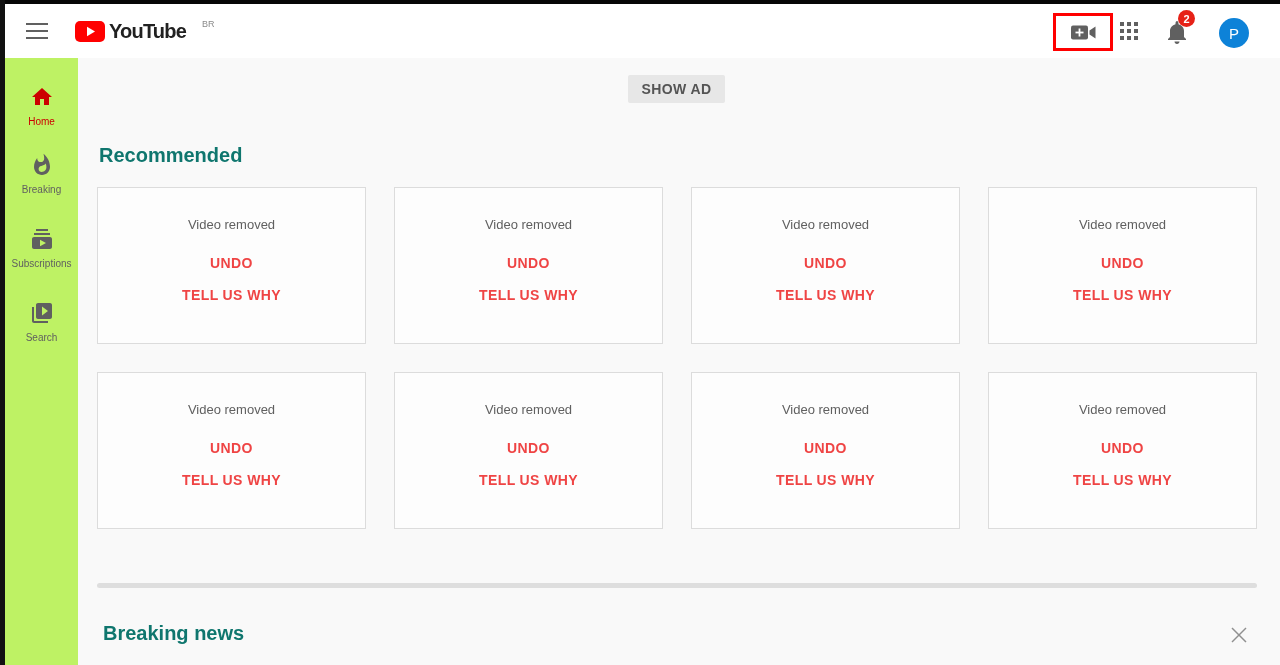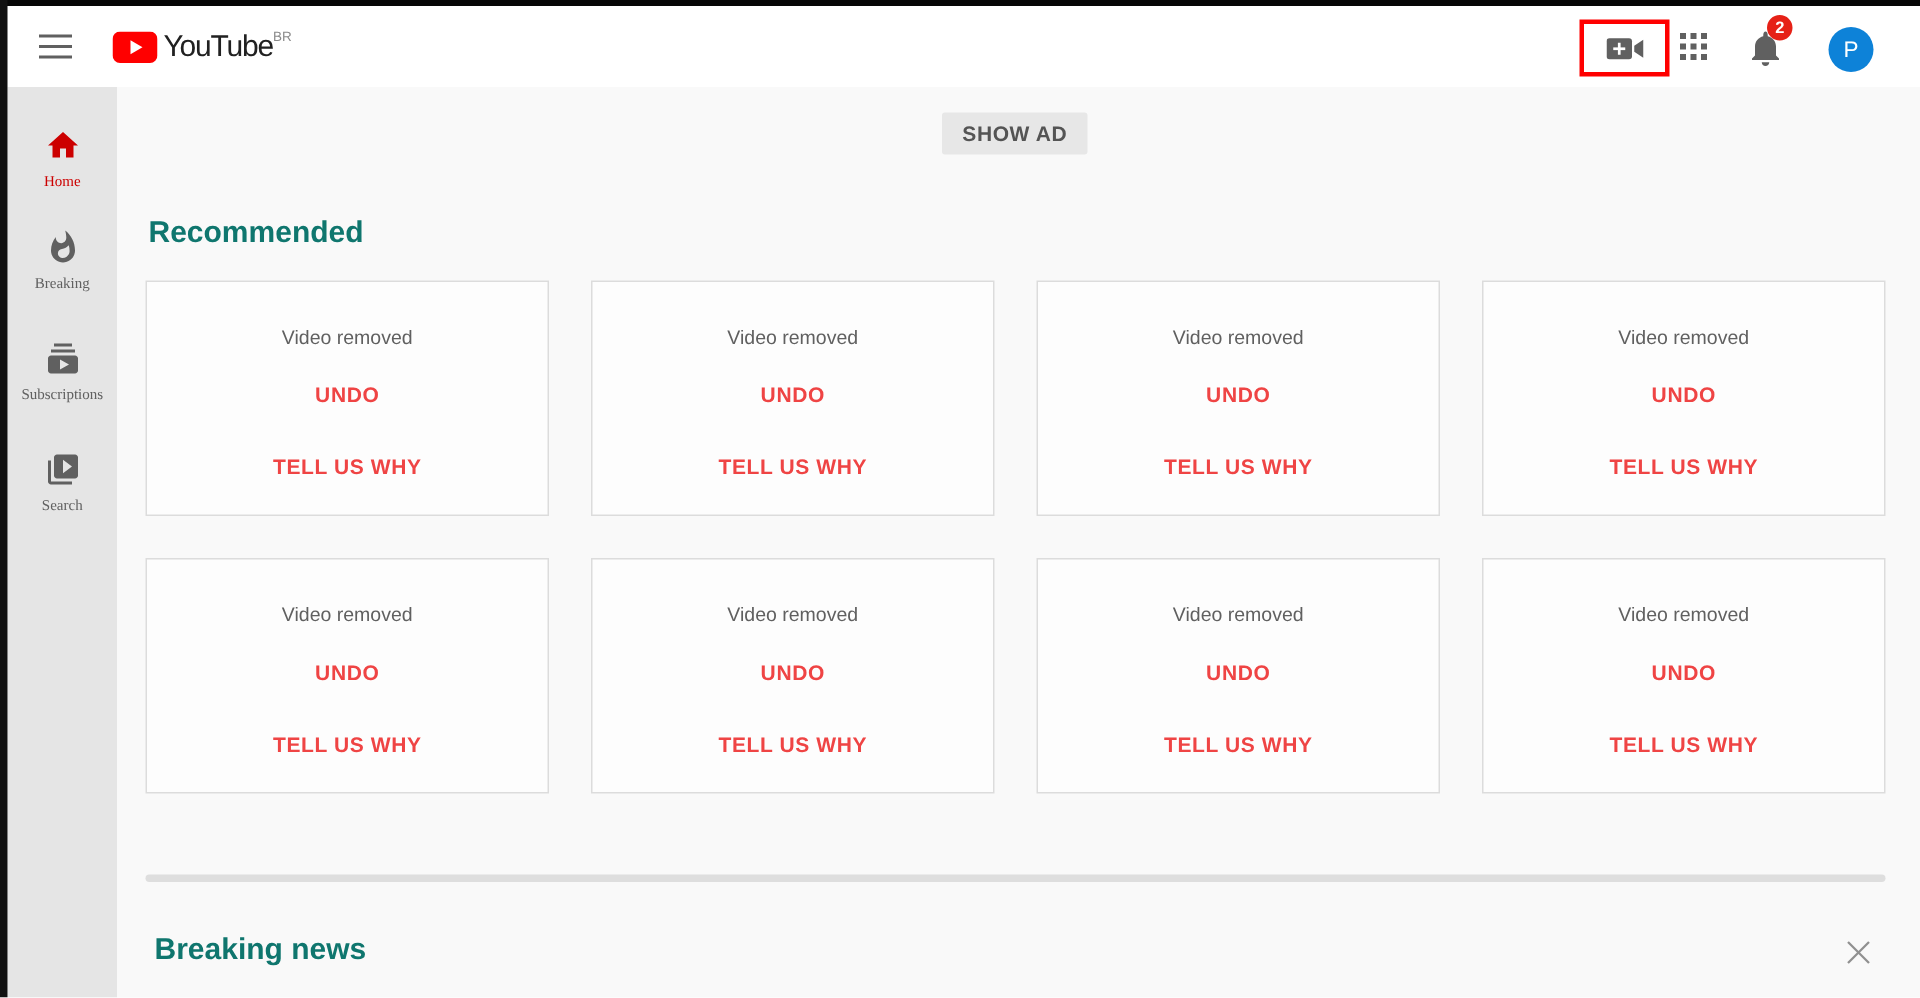--- a/index.html
+++ b/index.html
@@ -9,52 +9,52 @@
   .edge-top { position:absolute; left:0; top:0; width:1280px; height:4px; background:#060606; z-index:50; }
   .edge-left { position:absolute; left:0; top:0; width:5px; height:665px; background:#111; z-index:50; }
 
   
   .topbar { position:absolute; left:5px; top:4px; right:0; height:54px; background:#fff; z-index:10; }
   .hamburger { position:absolute; left:21px; top:18px; width:22px; height:18px; background:none; border:none; cursor:pointer; display:flex; flex-direction:column; justify-content:space-between; padding:1px 0; }
   .hamburger .bar { display:block; width:22px; height:2.4px; background:#606060; }
 
   .logo { position:absolute; left:70px; top:14px; display:flex; align-items:flex-start; cursor:pointer; }
   .logo svg { margin-top:3px; }
-  .wordmark { font-size:20px; font-weight:400; letter-spacing:-0.8px; color:#212121; margin-left:4px; line-height:27px; }
-  .region { font-size:9px; color:#8a8a8a; margin-left:0; margin-top:1px; letter-spacing:0; }
+  .wordmark { font-size:20px; font-weight:700; letter-spacing:-0.8px; color:#212121; margin-left:4px; line-height:27px; }
+  .region { font-size:9px; color:#8a8a8a; margin-left:16px; margin-top:1px; letter-spacing:0; }
 
   .searchwrap { position:absolute; left:297px; top:12px; display:flex; }
   .search-input { width:573px; height:31px; border:1px solid #c6c6c6; border-right:none; padding:0 10px; font-size:15px; color:#111; font-family:inherit; outline:none; }
   .search-input::placeholder { color:#909090; }
   .search-btn { width:66px; height:31px; background:#f8f8f8; border:1px solid #d3d3d3; cursor:pointer; display:flex; align-items:center; justify-content:center; }
 
   .create-wrap { position:absolute; left:1048px; top:9px; width:60px; height:38px; border:3px solid #f00; display:flex; align-items:center; justify-content:center; }
   .icon-btn { background:none; border:none; cursor:pointer; display:flex; align-items:center; justify-content:center; }
   .apps-btn { position:absolute; left:1113px; top:16px; width:22px; height:22px; }
   .bell-btn { position:absolute; left:1159px; top:14px; width:26px; height:28px; }
   .badge { position:absolute; left:14px; top:-8px; min-width:17px; height:17px; border-radius:50%; background:#e62117; color:#fff; font-size:11px; font-weight:700; display:flex; align-items:center; justify-content:center; }
   .avatar { position:absolute; left:1214px; top:14px; width:30px; height:30px; border-radius:50%; background:#0d82d8; color:#fff; font-size:15px; font-weight:400; border:none; cursor:pointer; display:flex; align-items:center; justify-content:center; }
 
   
-  .sidebar { position:absolute; left:5px; top:58px; width:73px; bottom:0; background:#e5e5e5; z-index:5;font-family:Liberation Serif, serif; }
+  .sidebar { position:absolute; left:5px; top:58px; width:73px; bottom:0; background:#bef264; z-index:5; }
   .nav-item { position:absolute; left:0; width:73px; display:flex; flex-direction:column; align-items:center; cursor:pointer; }
   .nav-item .nav-label { font-size:10px; color:#606060; margin-top:7px; }
   .nav-item.active .nav-label { color:#cc0000; }
 
   
   .content { position:absolute; left:78px; top:58px; right:0; bottom:0; background:#f9f9f9; }
   .showad { position:absolute; left:550px; top:17px; width:97px; height:28px; background:#e7e7e7; border:none; border-radius:2px; color:#545454; font-size:14px; font-weight:600; letter-spacing:0.4px; cursor:pointer; font-family:inherit; }
   .section-title { position:absolute; font-size:20px; font-weight:700; color:#0f766e; letter-spacing:0; }
   .title-recommended { left:21px; top:86px; }
   .grid { position:absolute; left:19px; top:129px; width:1160px; display:grid; grid-template-columns:repeat(4,1fr); column-gap:15px; row-gap:41px;gap:28px; }
   .card { height:157px; background:#fdfdfd; border:1px solid #dcdcdc; display:flex; flex-direction:column; align-items:center; padding-top:29px; }
   .card .msg { font-size:13px; color:#606060; }
   .card .link-btn { background:none; border:none; cursor:pointer; font-family:Liberation Sans, sans-serif; font-size:14px; font-weight:700; color:#ef4444; letter-spacing:0.4px; }
   .card .undo { margin-top:23px; }
-  .card .why { margin-top:32px; }
+  .card .why { margin-top:16px; }
   .divider { position:absolute; left:19px; top:525px; width:1160px; height:5px; background:#dedede; border-radius:3px; }
   .title-news { left:25px; top:564px; }
   .close-btn { position:absolute; left:1151px; top:568px; width:20px; height:20px; background:none; border:none; cursor:pointer; padding:0; }
 </style>
 </head>
 <body>
 
 <div class="edge-top"></div>
 <div class="edge-left"></div>
 

